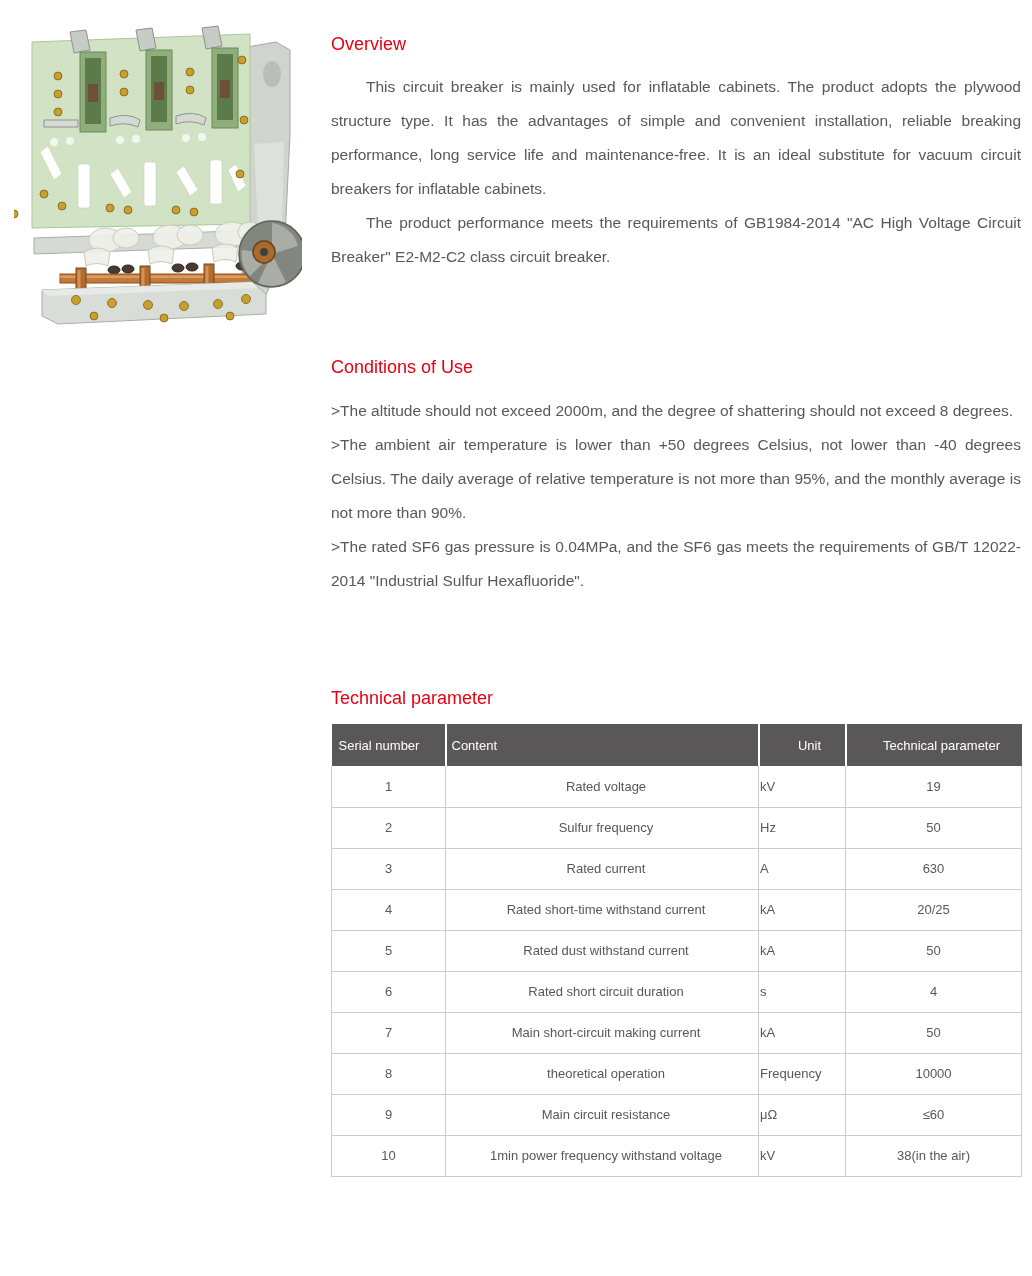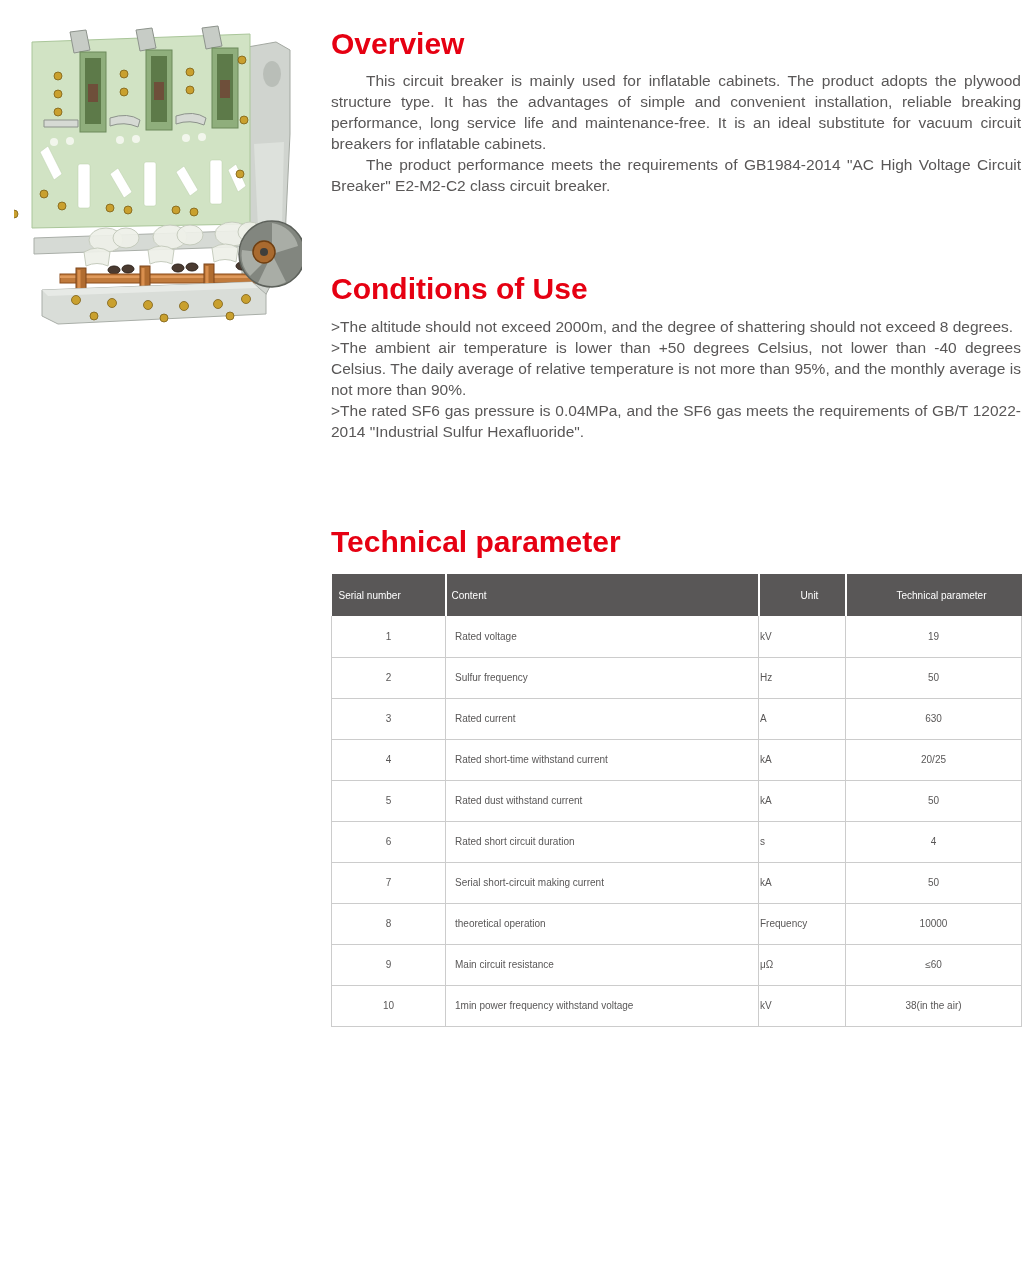--- a/index.html
+++ b/index.html
@@ -20,45 +20,45 @@
     height: 314px;
   }
   .content {
     position: absolute;
     left: 331px;
     top: 0;
     width: 690px;
   }
   .section-heading {
     color: #e60012;
-    font-size: 30px;
-    font-weight: bold;
+    font-size: 18px;
+    font-weight: normal;
     margin: 0;
     line-height: 28px;
   }
   .heading-overview  { margin-top: 30px; }
   .heading-conditions { margin-top: 79px; }
   .heading-technical { margin-top: 86px; }
   .paragraphs { margin-top: 12px; }
   .paragraphs p {
     margin: 0;
     font-size: 15.5px;
-    line-height: 21px;
+    line-height: 34px;
     color: #595757;
     text-align: justify;
   }
   .paragraphs p.indent { text-indent: 35px; }
   .conditions-block { margin-top: 13px; }
 
   table.tech-table {
-    margin-top: 18px;
+    margin-top: 12px;
     border-collapse: collapse;
     table-layout: fixed;
     width: 690px;
-    font-size: 10px;
+    font-size: 13px;
   }
   .tech-table col.c0 { width: 114px; }
   .tech-table col.c1 { width: 313px; }
   .tech-table col.c2 { width: 87px;  }
   .tech-table col.c3 { width: 176px; }
   .tech-table thead th {
     background: #595757;
     color: #ffffff;
     font-weight: normal;
     height: 42px;
@@ -72,21 +72,21 @@
   .tech-table tbody td {
     height: 41px;
     color: #595757;
     vertical-align: middle;
     border-bottom: 1px solid #cccccc;
     border-right: 1px solid #cccccc;
     border-left: 1px solid #cccccc;
     background: #ffffff;
   }
   .tech-table tbody td.col0 { text-align: center; }
-  .tech-table tbody td.col1 { text-align: left; padding-left: 9px; }
+  .tech-table tbody td.col1 { text-align: center; padding-left: 9px; }
   .tech-table tbody td.col2 { text-align: left; }
   .tech-table tbody td.col3 { text-align: center; }
 </style>
 </head>
 <body>
 
 <div class="product-image-wrap">
   <svg viewBox="0 0 288 314" width="288" height="314">
 
     <g>
@@ -296,21 +296,21 @@
           <td class="col3">50</td>
         </tr>
         <tr>
           <td class="col0">6</td>
           <td class="col1">Rated short circuit duration</td>
           <td class="col2">s</td>
           <td class="col3">4</td>
         </tr>
         <tr>
           <td class="col0">7</td>
-          <td class="col1">Serial short-circuit making current</td>
+          <td class="col1">Main short-circuit making current</td>
           <td class="col2">kA</td>
           <td class="col3">50</td>
         </tr>
         <tr>
           <td class="col0">8</td>
           <td class="col1">theoretical operation</td>
           <td class="col2">Frequency</td>
           <td class="col3">10000</td>
         </tr>
         <tr>

